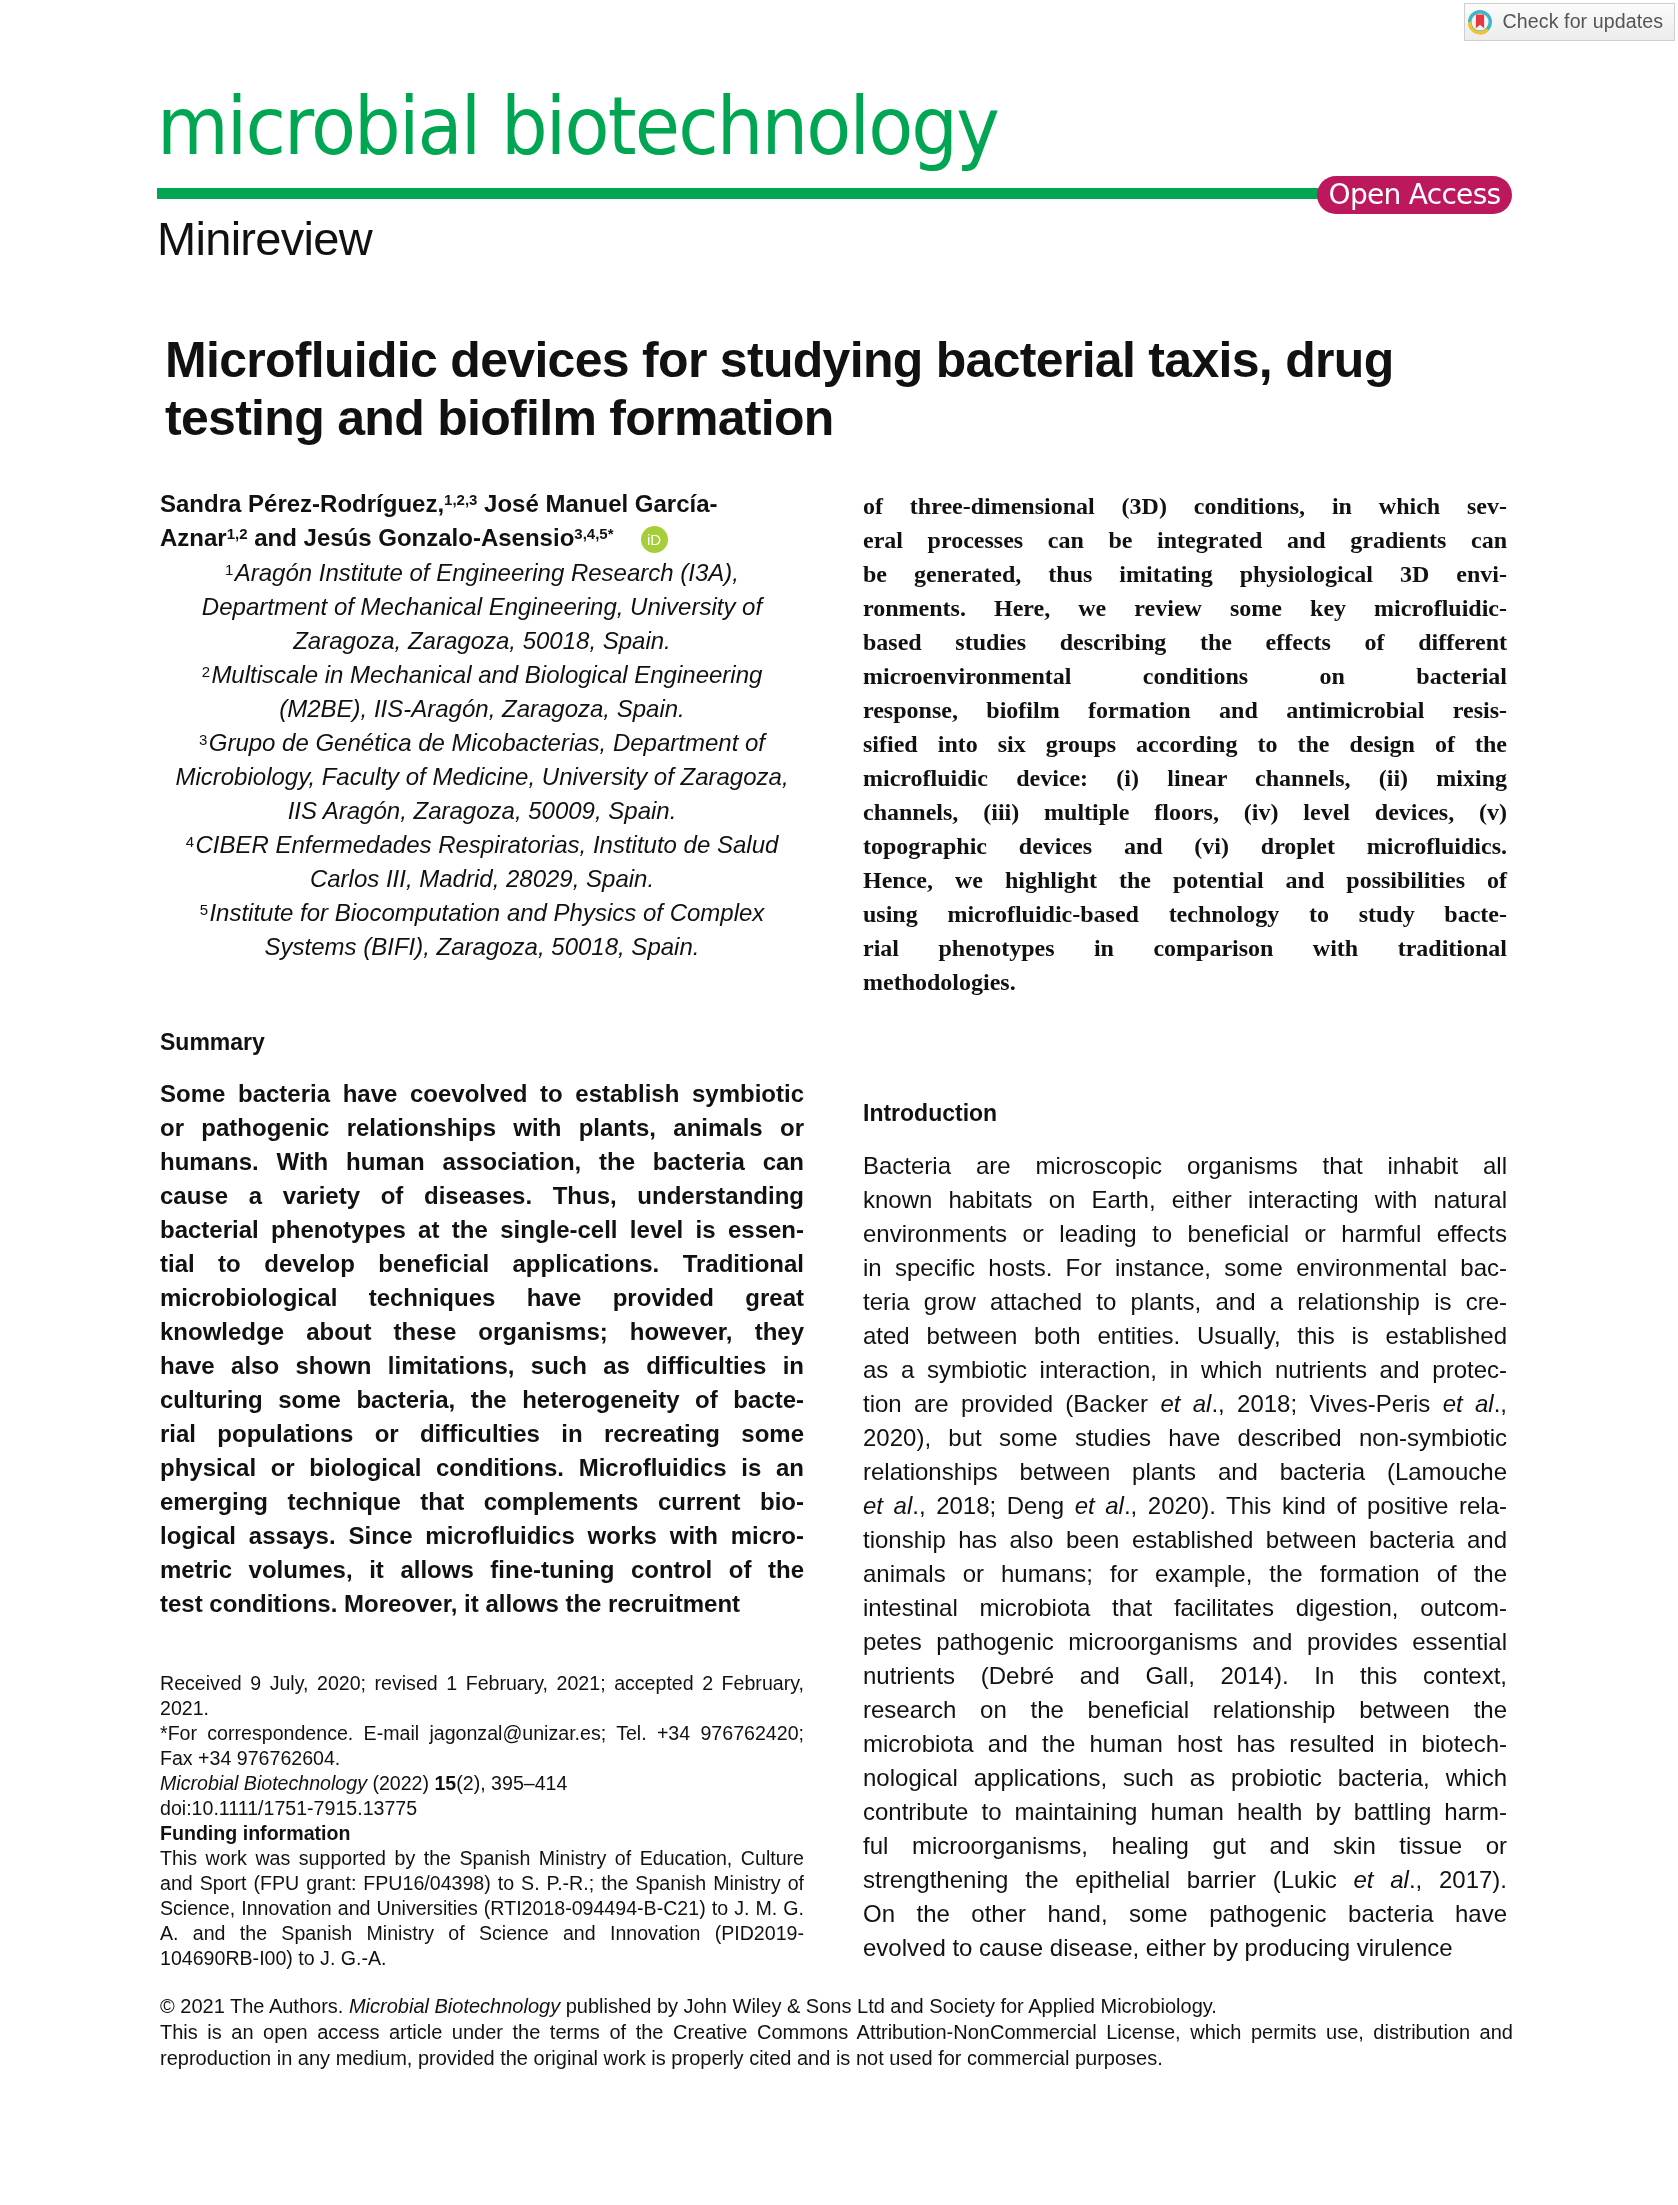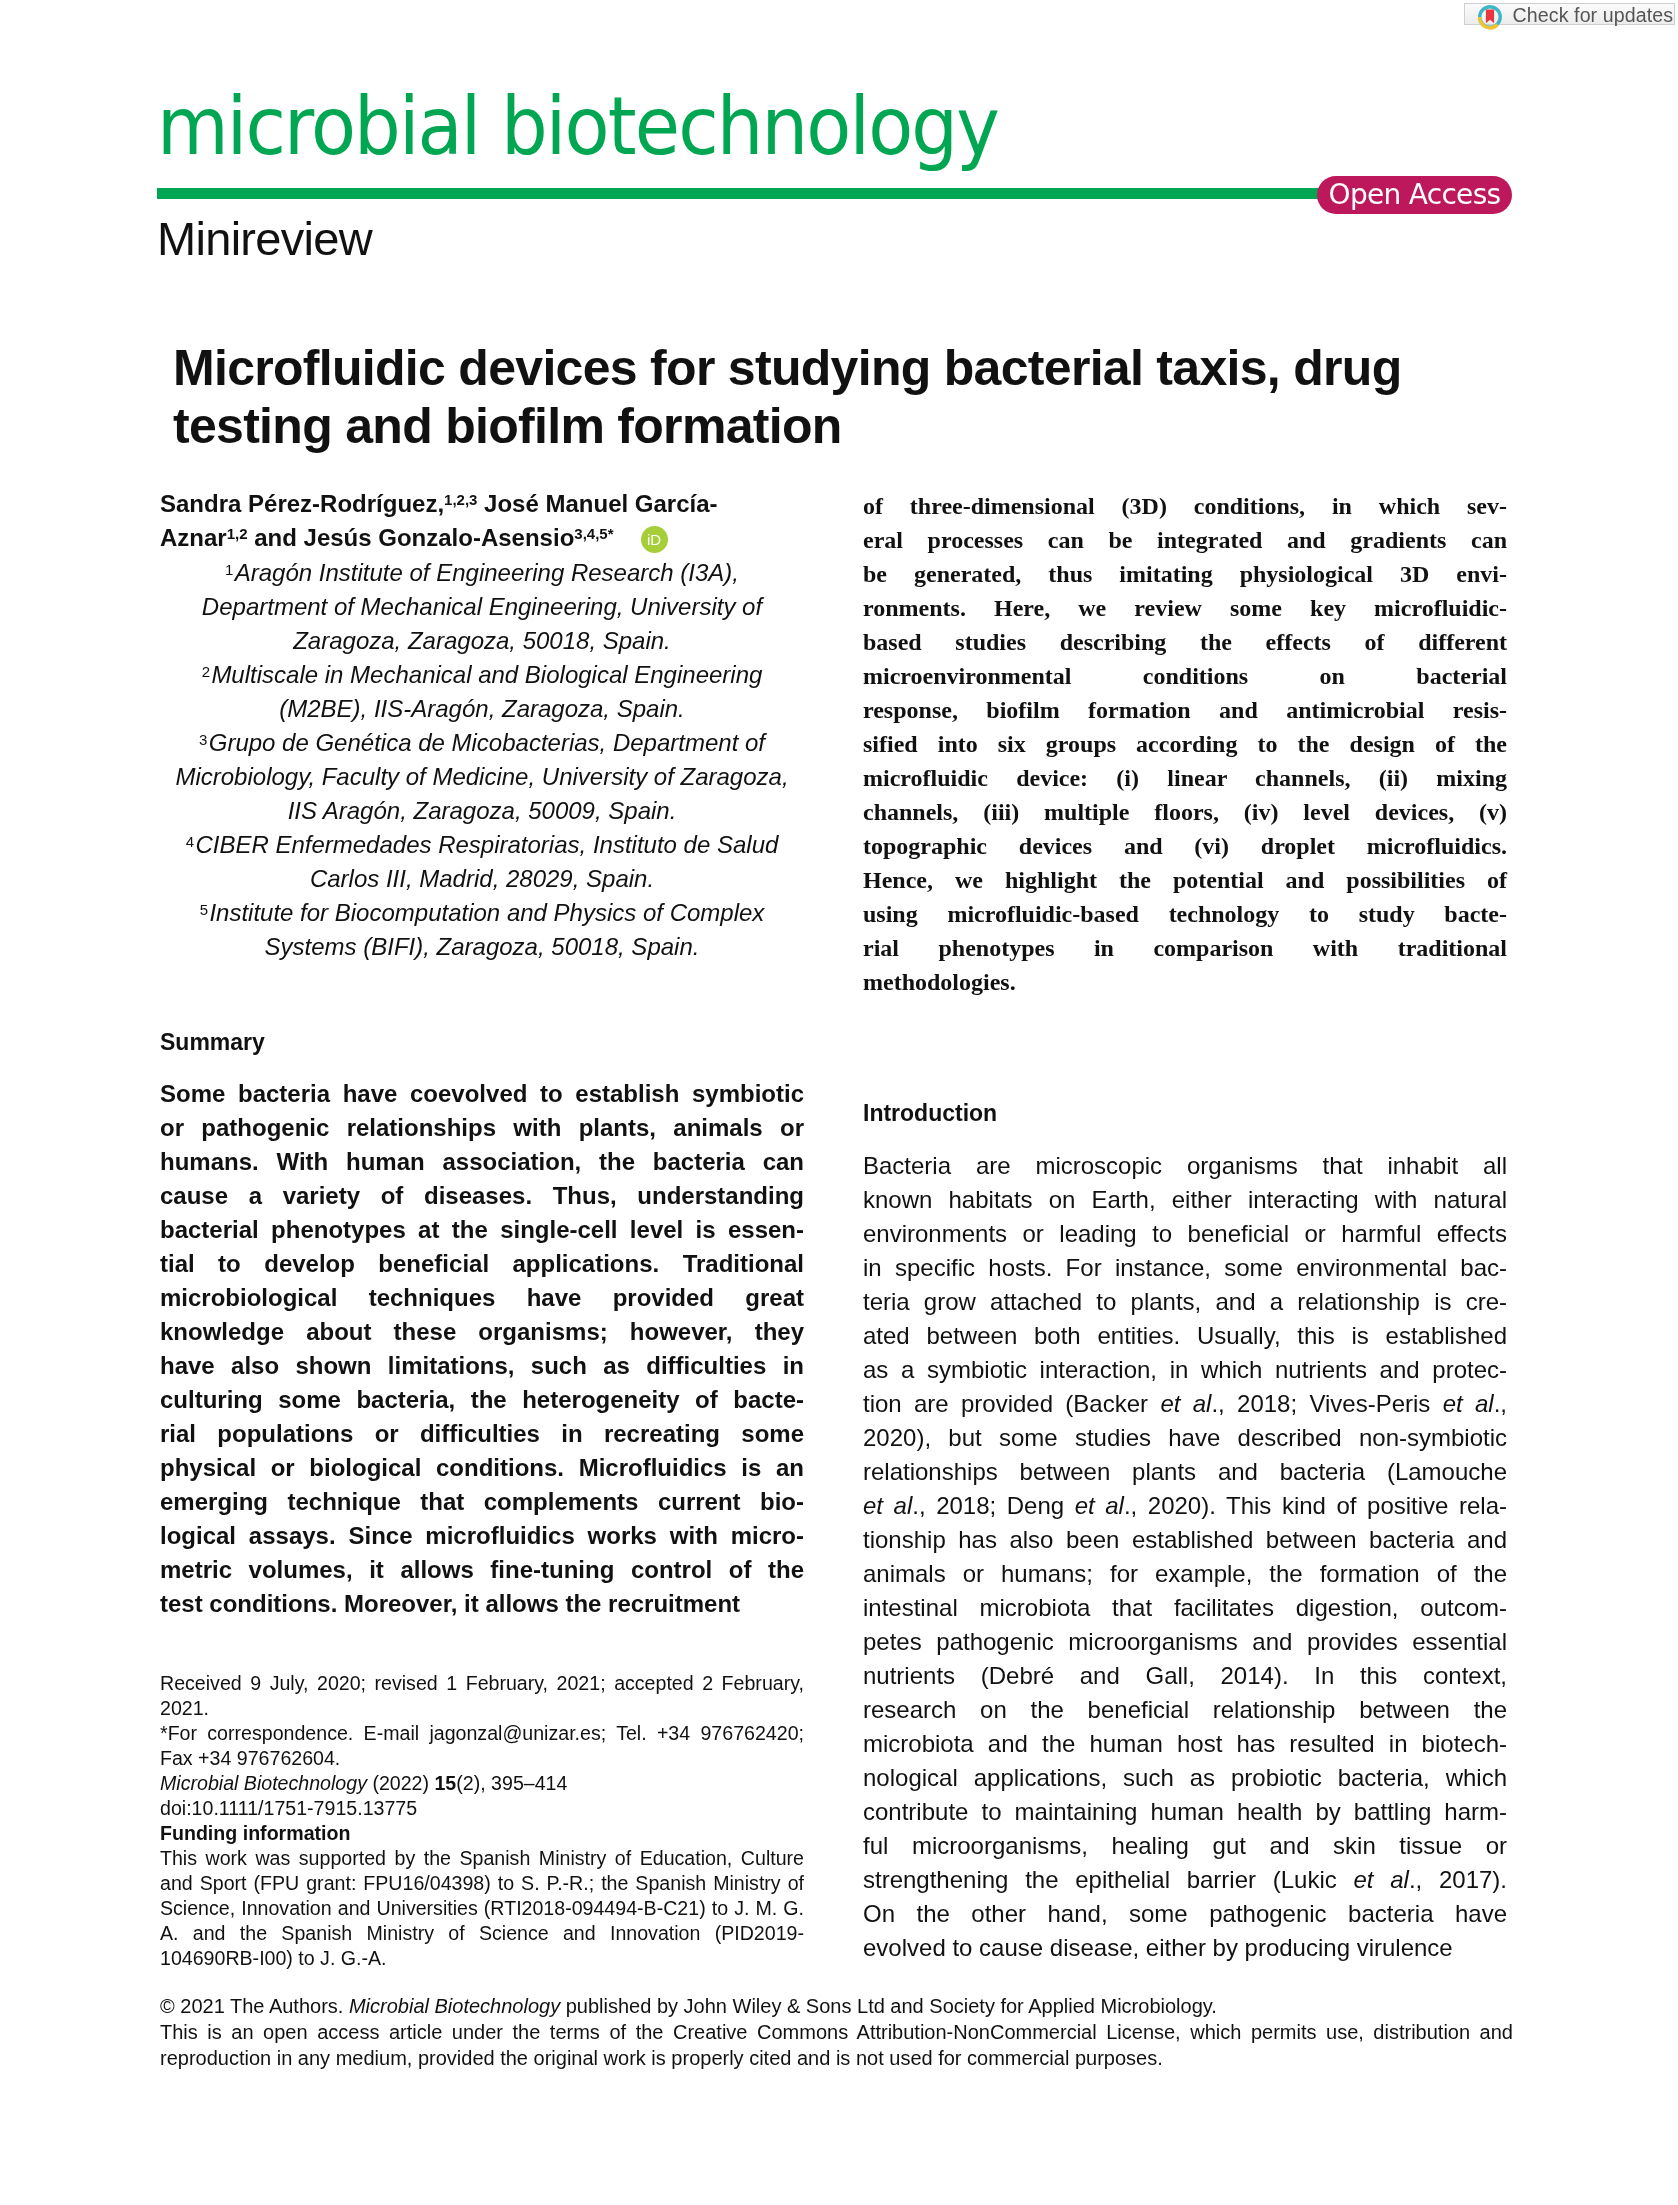--- a/index.html
+++ b/index.html
@@ -1,21 +1,21 @@
 <!DOCTYPE html>
 <html style="font-size:10.8px"><head>
 <meta charset="utf-8">
 <style>
   html, body { margin:0; padding:0; background:#ffffff; }
   body { width:1678px; height:2205px; position:relative; overflow:hidden;
          font-family:"Liberation Sans", sans-serif; color:#111; }
 
-  .check-updates { position:absolute; left:1464px; top:2.7px; width:211px; height:22px;
+  .check-updates { position:absolute; left:1464px; top:2.7px; width:211px; height:38px;
          background:linear-gradient(#fbfbfb,#ececec); border:1.4px solid #cfcfcf; box-sizing:border-box;
-         display:flex; gap:9.5px; padding-left:12px; }
+         display:flex; align-items:center; gap:9.5px; padding-left:2px; }
   .check-updates .cu-icon { width:26px; height:26px; position:relative; }
   .check-updates .cu-text { font-size:19.6px; color:#555; letter-spacing:0.1px; }
 
   .journal-title { position:absolute; left:157px; top:87px; font-size:80px; line-height:1;
          color:#00a651; letter-spacing:-2px; font-family:"DejaVu Sans", sans-serif; font-weight:normal;
          transform:scaleX(0.92); transform-origin:left top; }
   .green-rule { position:absolute; left:157px; top:188px; width:1164px; height:10.8px; background:#00a651; }
   .open-access { position:absolute; left:1317px; top:176px; width:195px; height:38px; border-radius:19px;
          background:#be185d; color:#fff; font-size:28px; line-height:38px; text-align:center;
          font-family:"DejaVu Sans", sans-serif; letter-spacing:-0.7px; }
@@ -66,21 +66,21 @@
     </svg>
   </span>
   <span class="cu-text">Check for updates</span>
 </div>
 
 <div class="journal-title">microbial biotechnology</div>
 <div class="green-rule"></div>
 <div class="open-access">Open Access</div>
 <div class="article-type">Minireview</div>
 
-<h1 class="article-title" style="margin:16px">Microfluidic devices for studying bacterial taxis, drug testing and biofilm formation</h1>
+<h1 class="article-title" style="margin:8px">Microfluidic devices for studying bacterial taxis, drug testing and biofilm formation</h1>
 
 <div class="col col-left authors">
   <span>Sandra Pérez-Rodríguez,</span><sup>1,2,3</sup>
   <span>José Manuel García-Aznar</span><sup>1,2</sup>
   <span>and Jesús Gonzalo-Asensio</span><sup>3,4,5*</sup><span class="orcid">iD</span>
 </div>
 
 <div class="col col-left affils">
   <p class="aff"><sup>1</sup><span>Aragón Institute of Engineering Research (I3A), Department of Mechanical Engineering, University of Zaragoza, Zaragoza, 50018, Spain.</span></p>
   <p class="aff"><sup>2</sup><span>Multiscale in Mechanical and Biological Engineering (M2BE), IIS-Aragón, Zaragoza, Spain.</span></p>

